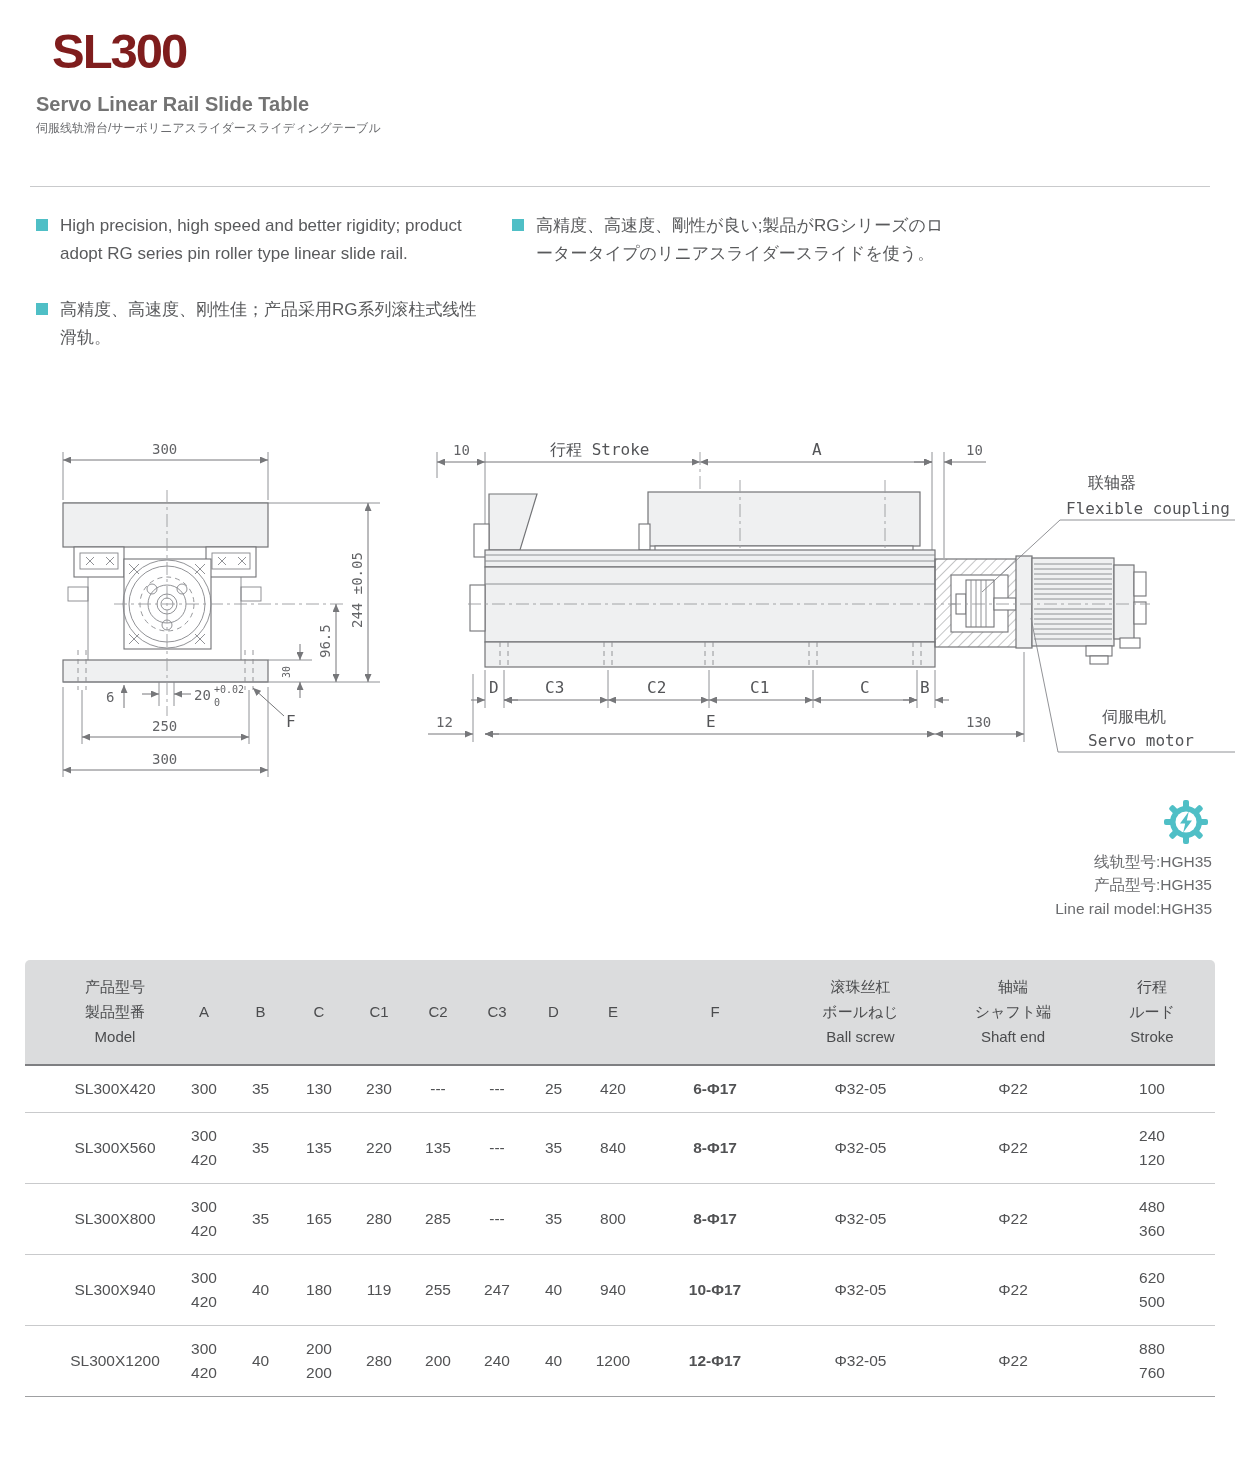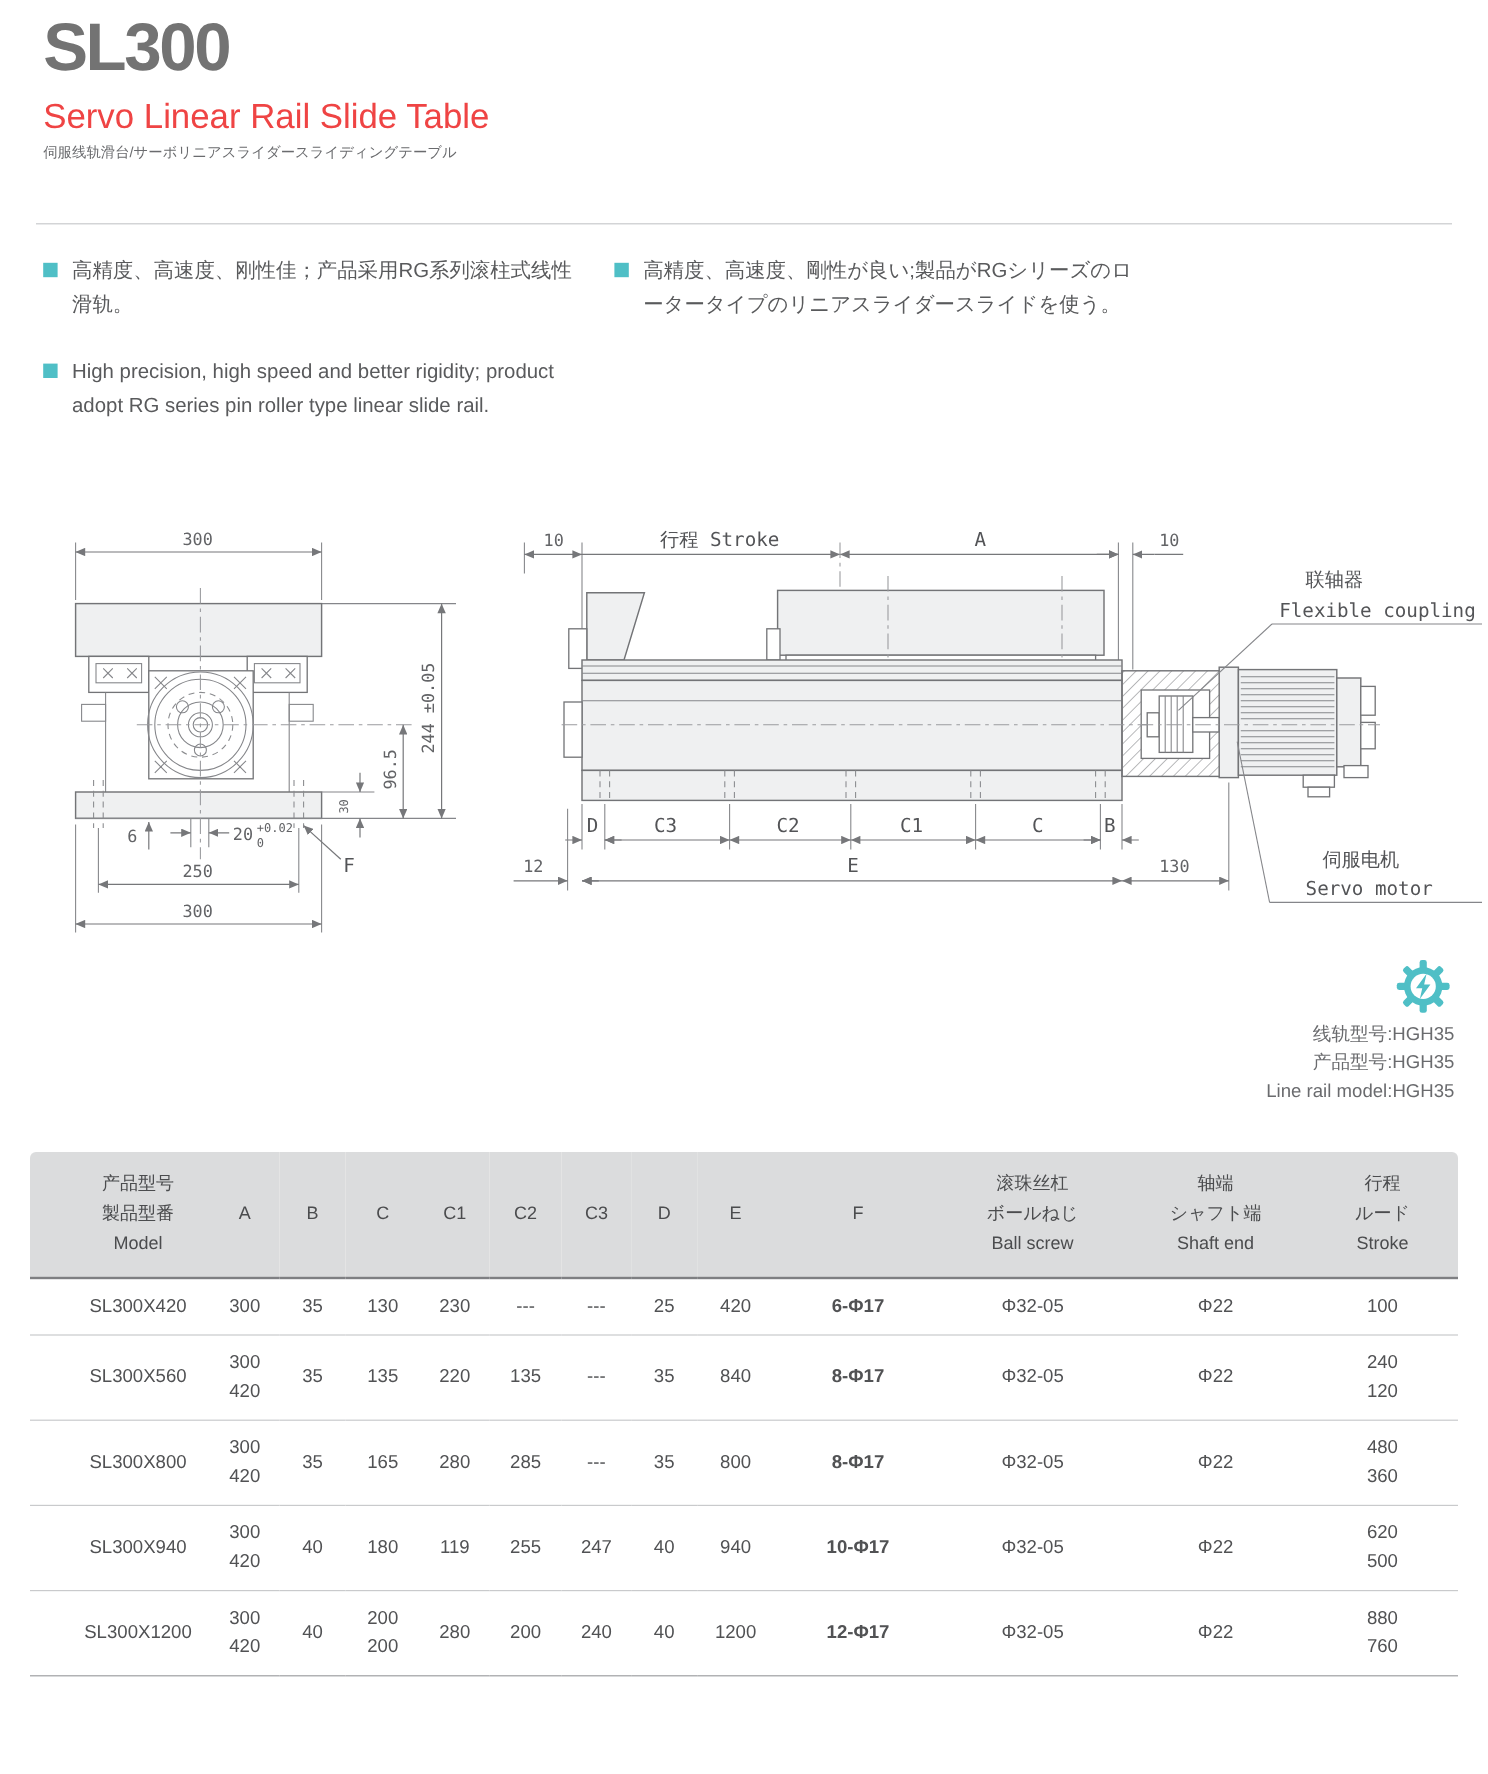--- a/index.html
+++ b/index.html
@@ -1,21 +1,21 @@
 <!DOCTYPE html>
 <html><head>
 <meta charset="utf-8">
 <style>
   html,body{margin:0;padding:0;background:#fff;}
   .page{position:relative;width:1240px;height:1478px;background:#fff;overflow:hidden;
         font-family:"Liberation Sans","DejaVu Sans",sans-serif;color:#58595B;}
   
   .hdr{position:absolute;left:36px;top:10px;width:1170px;}
-  .title{font-size:56px;font-weight:bold;letter-spacing:-2px;color:#737373;line-height:1.04;margin:0;}
-  .subtitle{font-size:29px;font-weight:normal;color:#ef4444;margin:14px 0 4px 0;}
+  .title{font-size:49px;font-weight:bold;letter-spacing:-2px;color:#7f1d1d;line-height:1.04;margin:16px;}
+  .subtitle{font-size:20px;font-weight:bold;color:#737373;margin:14px 0 4px 0;}
   .subtitle-cjk{font-size:12px;color:#6A6B6E;margin:0;}
   .rule{position:absolute;left:30px;top:186px;width:1180px;height:1px;background:#C9CACC;}
   
   .features{position:absolute;left:36px;top:212px;width:1170px;}
   .feat-col-left{position:absolute;left:0;top:0;width:452px;}
   .feat-col-right{position:absolute;left:476px;top:0;width:440px;}
   .feat{display:flex;margin-bottom:28px;}
   .bullet{flex:0 0 12px;width:12px;height:12px;background:#4FBFC6;margin:7px 12px 0 0;}
   .feat-text{font-size:17px;line-height:1.65;color:#595A5C;}
   
@@ -62,25 +62,25 @@
     <h1 class="title">SL300</h1>
     <h2 class="subtitle">Servo Linear Rail Slide Table</h2>
     <p class="subtitle-cjk">伺服线轨滑台/サーボリニアスライダースライディングテーブル</p>
   </div>
   <div class="rule"></div>
 
   <div class="features">
     <div class="feat-col-left">
       <div class="feat">
         <span class="bullet"></span>
-        <span class="feat-text">高精度、高速度、刚性佳；产品采用RG系列滚柱式线性滑轨。</span>
+        <span class="feat-text">High precision, high speed and better rigidity; product adopt RG series pin roller type linear slide rail.</span>
       </div>
       <div class="feat">
         <span class="bullet"></span>
-        <span class="feat-text">High precision, high speed and better rigidity; product adopt RG series pin roller type linear slide rail.</span>
+        <span class="feat-text">高精度、高速度、刚性佳；产品采用RG系列滚柱式线性滑轨。</span>
       </div>
     </div>
     <div class="feat-col-right">
       <div class="feat">
         <span class="bullet"></span>
         <span class="feat-text">高精度、高速度、剛性が良い;製品がRGシリーズのロータータイプのリニアスライダースライドを使う。</span>
       </div>
     </div>
   </div>
 

